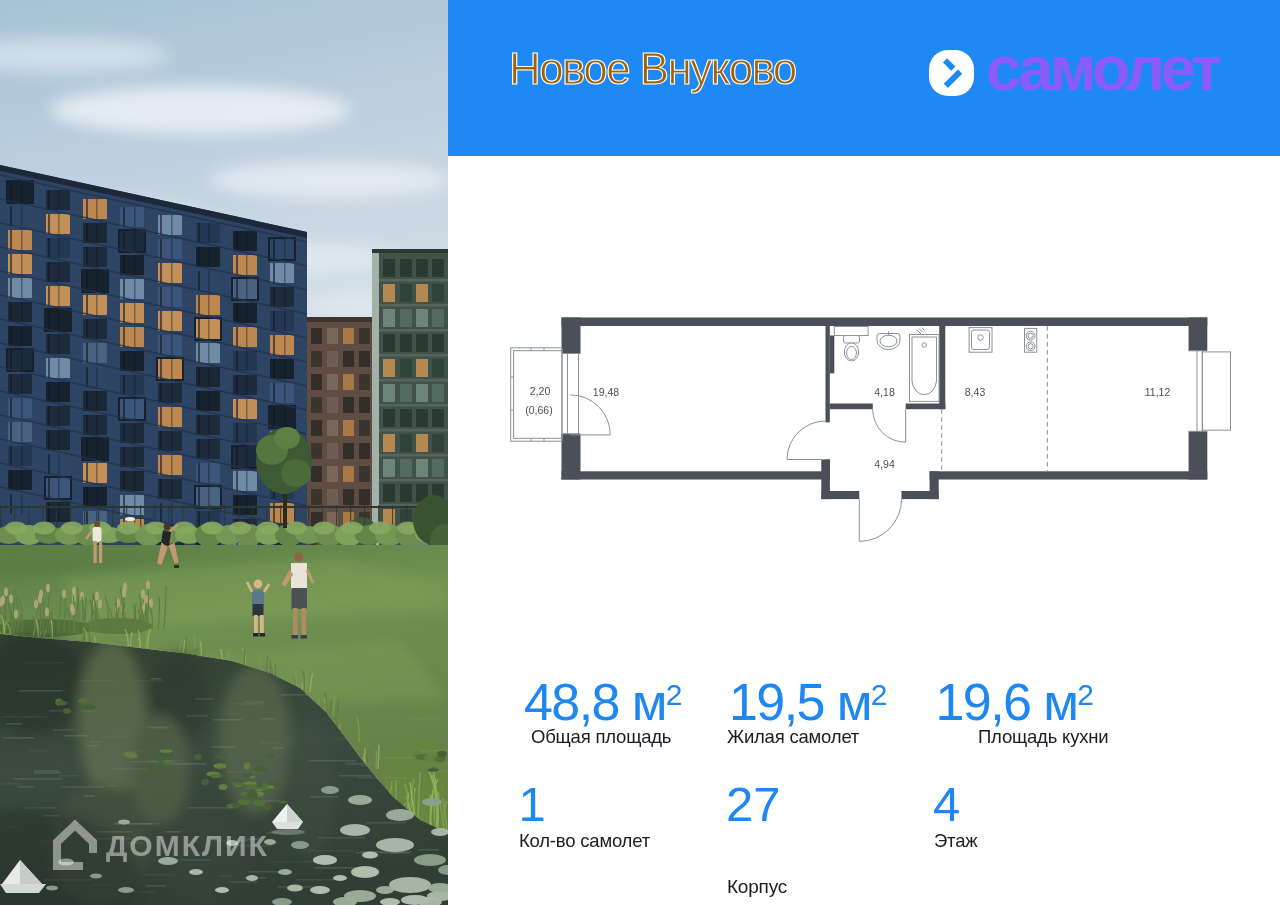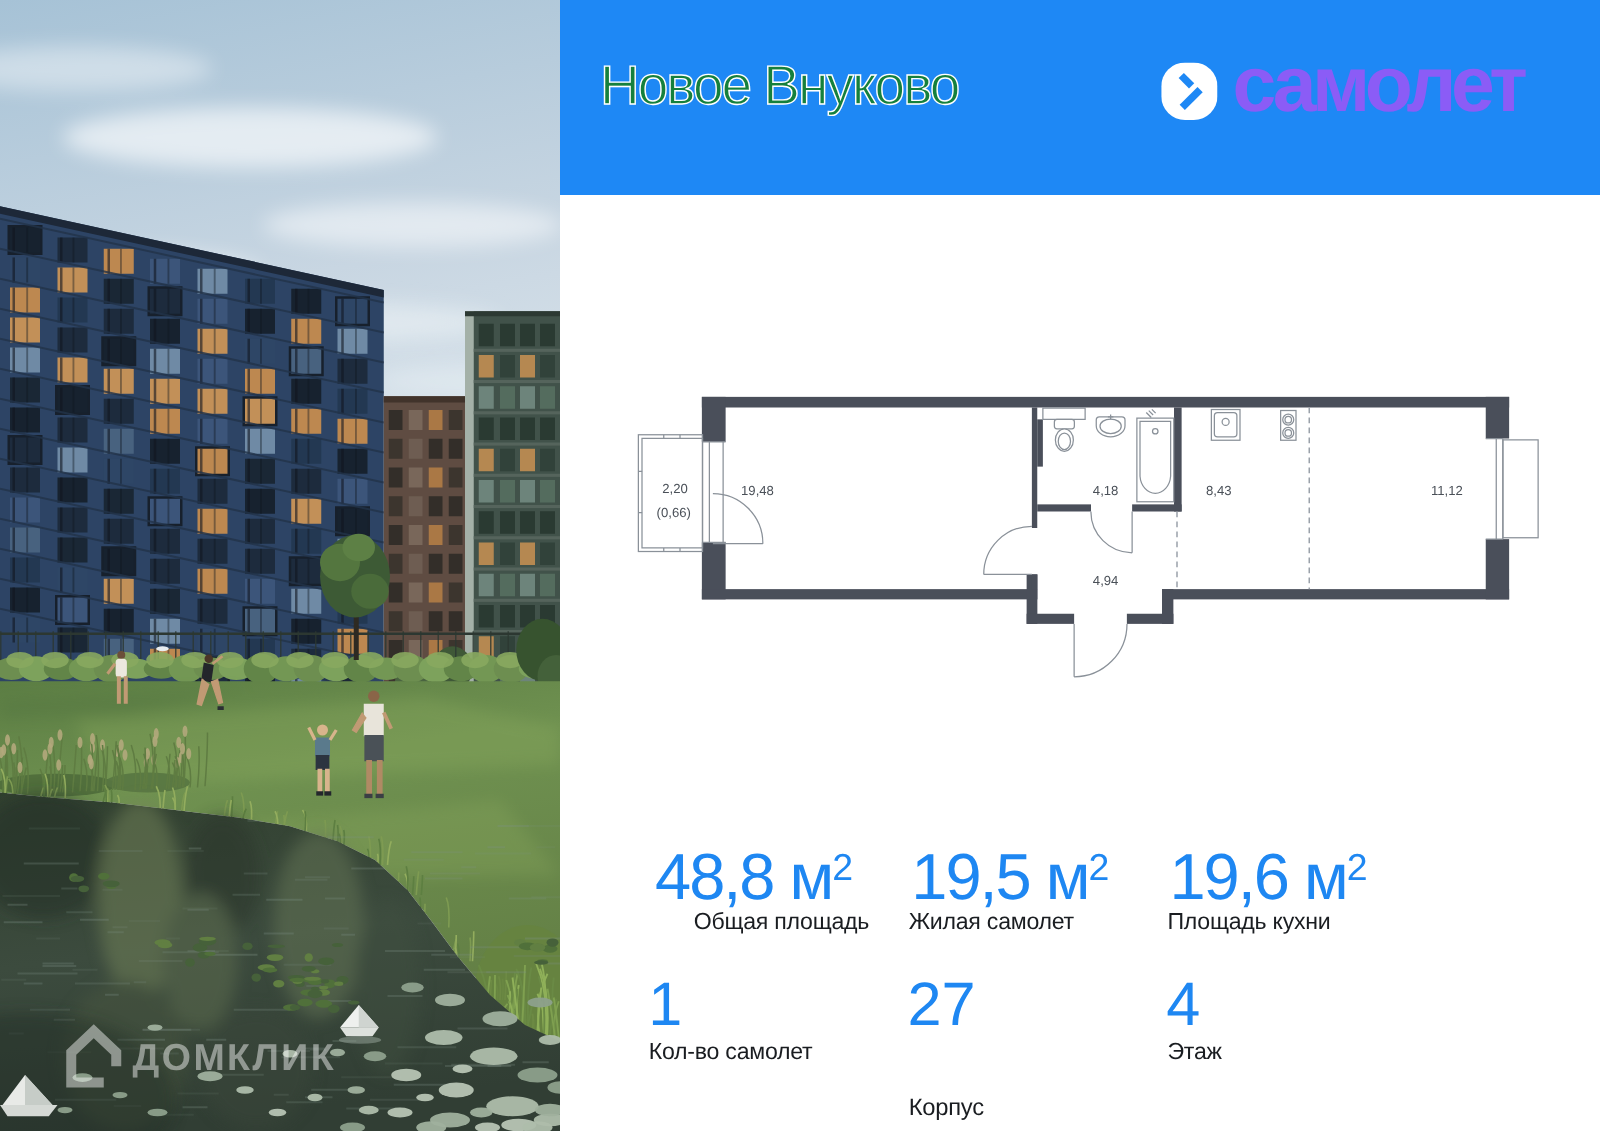--- a/index.html
+++ b/index.html
@@ -1145,21 +1145,21 @@
     </g>
 
 <g opacity="0.45">
       <path d="M83,866 L57,866 L57,842 L75,825 L93,842 L93,853" stroke="#ffffff" stroke-width="8" fill="none"></path>
       <text x="106" y="856" font-family="Liberation Sans, sans-serif" font-weight="bold" font-size="30px" letter-spacing="2" fill="#ffffff">ДОМКЛИК</text>
     </g>
 </svg>
 
 <div class="abs" style="left:448px;top:0;width:832px;height:156px;background:#1e88f5"></div>
 
-<div class="abs" style="left:480px;top:46.5px;font-size:44px;line-height:44px;font-weight:normal;color:#15803d;-webkit-text-stroke:1.1px #ffffff;letter-spacing:-1.6px">Новое Внуково</div>
+<div class="abs" style="left:509px;top:46.5px;font-size:44px;line-height:44px;font-weight:normal;color:#a16207;-webkit-text-stroke:1.1px #ffffff;letter-spacing:-1.6px">Новое Внуково</div>
 
 <svg class="abs" style="left:928.5px;top:49.5px" width="45" height="46" viewBox="0 0 45 46">
   <rect x="0" y="0" width="45" height="46" rx="19" fill="#ffffff"></rect>
   <g stroke="#1e88f5" stroke-width="5.9">
     <path d="M16,10.4 L24.3,18.7"></path>
     <path d="M16.8,35.9 L31.1,21.7"></path>
   </g>
 </svg>
 
 <div class="abs" style="left:986px;top:37px;font-size:63px;line-height:63px;font-weight:bold;color:#8b5cf6;letter-spacing:-3.6px">самолет</div>
@@ -1267,27 +1267,27 @@
 
 <text x="884.5" y="468">4,94</text>
 
 <text x="975" y="396">8,43</text>
 
 <text x="1157.5" y="396">11,12</text>
 </g>
 </svg>
 
 <div class="abs num" style="left:524px;top:669px;font-size:52px;line-height:52px;letter-spacing:-1.6px">48,8 м<span style="font-size:30px;vertical-align:15px">2</span></div>
-<div class="abs lbl" style="left:555px;top:727px;font-size:18.5px;line-height:20px;letter-spacing:-0.2px">Общая площадь</div>
+<div class="abs lbl" style="left:531px;top:727px;font-size:18.5px;line-height:20px;letter-spacing:-0.2px">Общая площадь</div>
 
 <div class="abs num" style="left:729px;top:669px;font-size:52px;line-height:52px;letter-spacing:-1.6px">19,5 м<span style="font-size:30px;vertical-align:15px">2</span></div>
 <div class="abs lbl" style="left:727px;top:727px;font-size:18.5px;line-height:20px;letter-spacing:-0.2px">Жилая самолет</div>
 
 <div class="abs num" style="left:935.5px;top:669px;font-size:52px;line-height:52px;letter-spacing:-1.6px">19,6 м<span style="font-size:30px;vertical-align:15px">2</span></div>
-<div class="abs lbl" style="left:934px;top:727px;font-size:18.5px;line-height:20px;letter-spacing:-0.2px">Площадь кухни</div>
+<div class="abs lbl" style="left:978px;top:727px;font-size:18.5px;line-height:20px;letter-spacing:-0.2px">Площадь кухни</div>
 
 <div class="abs num" style="left:518.5px;top:780px;font-size:49px;line-height:49px">1</div>
 <div class="abs lbl" style="left:519px;top:831px;font-size:18.5px;line-height:20px;letter-spacing:-0.2px">Кол-во самолет</div>
 
 <div class="abs num" style="left:726px;top:780px;font-size:49px;line-height:49px">27</div>
 <div class="abs lbl" style="left:727px;top:877px;font-size:19px;line-height:20px;letter-spacing:-0.2px">Корпус</div>
 
 <div class="abs num" style="left:933px;top:780px;font-size:49px;line-height:49px">4</div>
 <div class="abs lbl" style="left:934px;top:831px;font-size:18.5px;line-height:20px;letter-spacing:-0.2px">Этаж</div>
 

